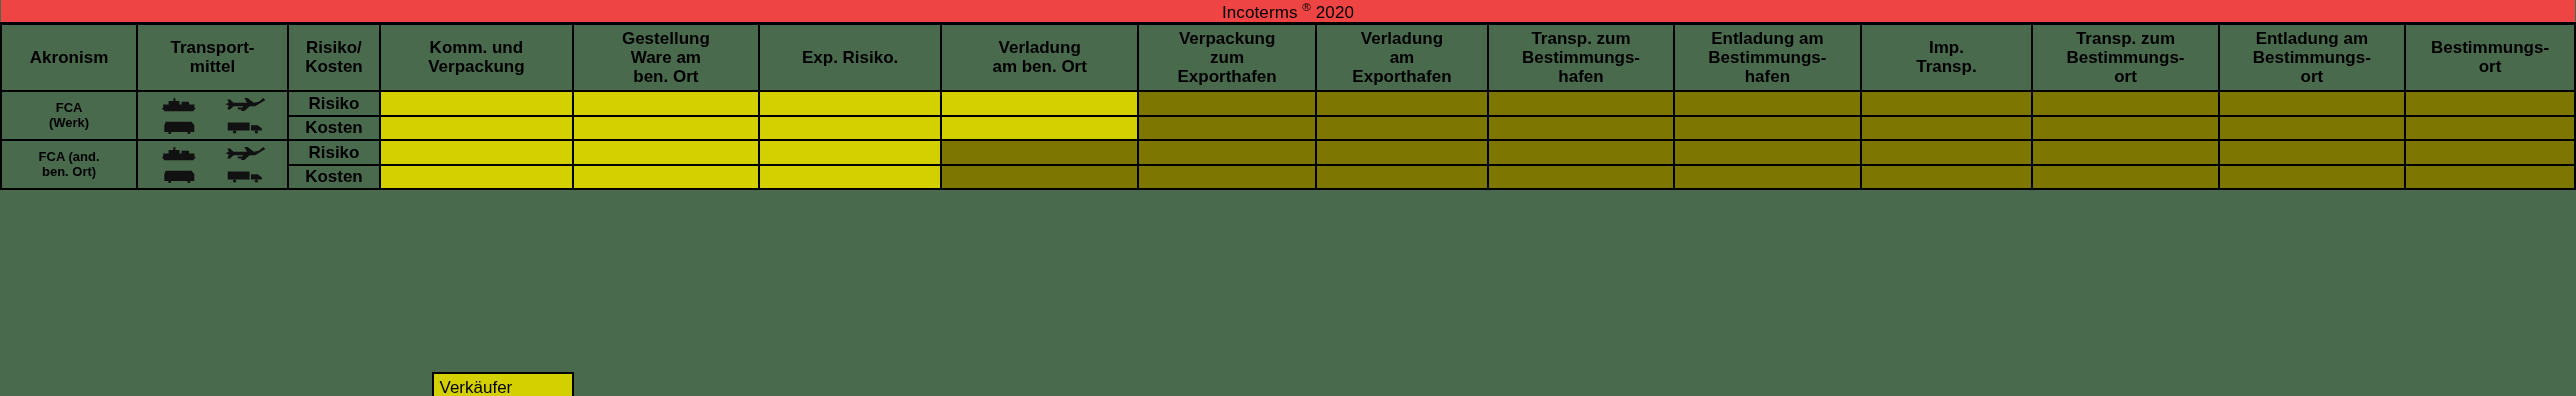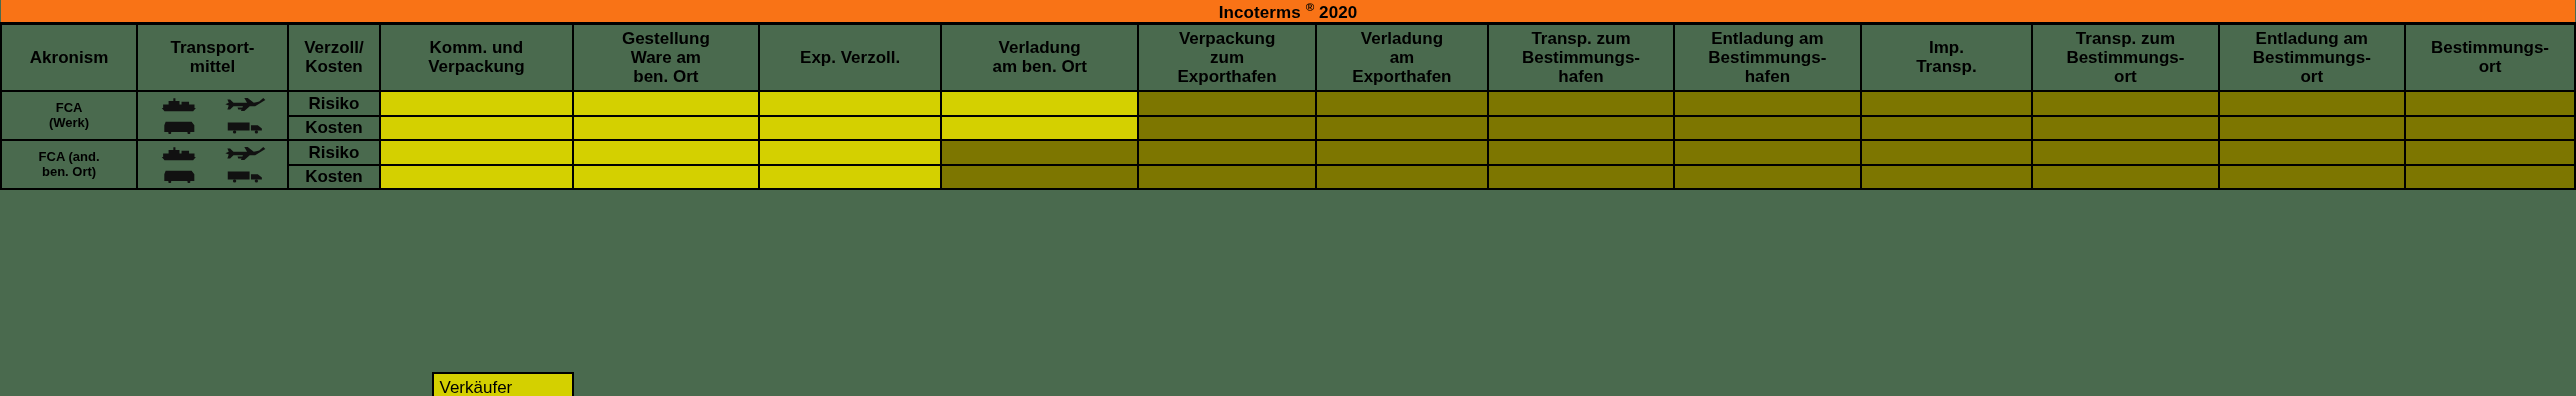--- a/index.html
+++ b/index.html
@@ -33,23 +33,23 @@
     line-height: 1.12;
     overflow: hidden;
   }
 
   
   tr.title-row td {
     border: none;
     border-bottom: 3.4px solid #000;
     height: 23px;
     font-size: 17px;
-    font-weight: bold;
+    font-weight: normal;
     letter-spacing: 0.1px;
-    background: #f97316;
+    background: #ef4444;
   }
   .reg { font-size: 11.6px; vertical-align: super; }
 
   
   tr.head-row td {
     height: 68px;
     font-size: 17px;
     font-weight: bold;
     padding: 1.4px 2px;
   }
@@ -138,30 +138,30 @@
         <tr class="title-row">
       <td colspan="15"><span>Incoterms </span><span class="reg">®</span><span> 2020</span></td>
     </tr>
 
     <tr class="head-row">
       <td><span>Akronism</span></td>
       <td>
         <span>Transport-</span><br>
         <span>mittel</span></td>
       <td>
-        <span>Verzoll/</span><br>
+        <span>Risiko/</span><br>
         <span>Kosten</span></td>
       <td>
         <span>Komm. und</span><br>
         <span>Verpackung</span></td>
       <td>
         <span>Gestellung</span><br>
         <span>Ware am</span><br>
         <span>ben. Ort</span></td>
-      <td><span>Exp. Verzoll.</span></td>
+      <td><span>Exp. Risiko.</span></td>
       <td>
         <span>Verladung</span><br>
         <span>am ben. Ort</span></td>
       <td>
         <span>Verpackung</span><br>
         <span>zum</span><br>
         <span>Exporthafen</span></td>
       <td>
         <span>Verladung</span><br>
         <span>am</span><br>

